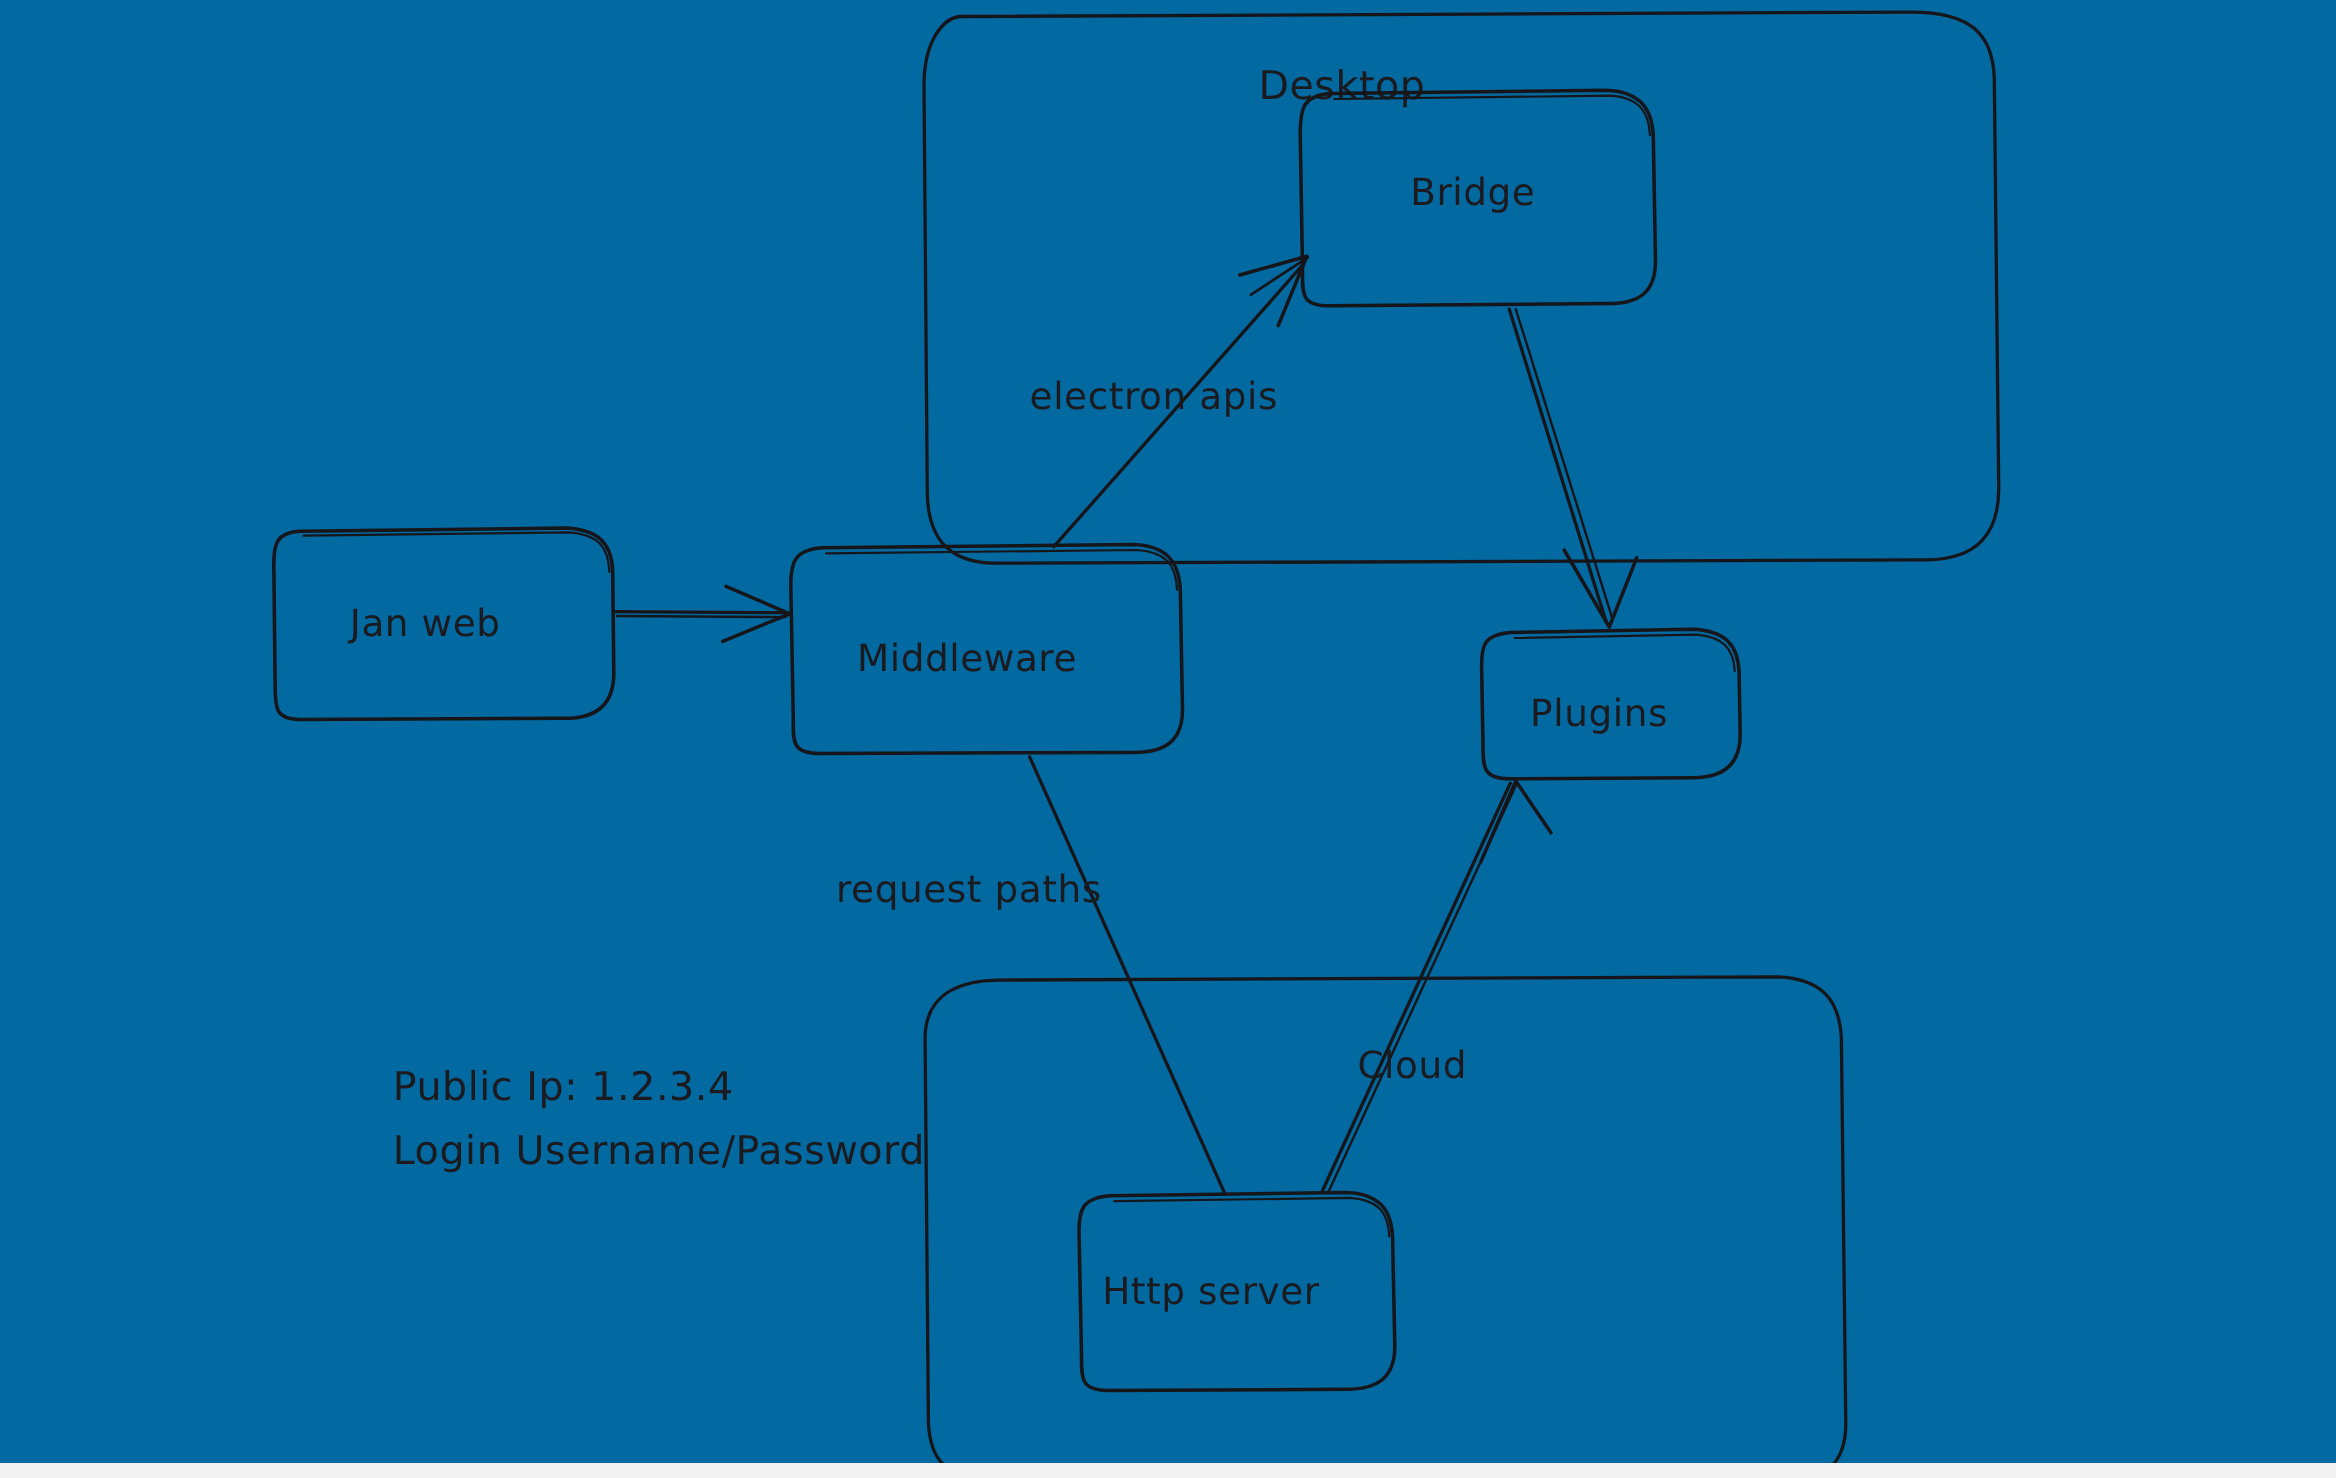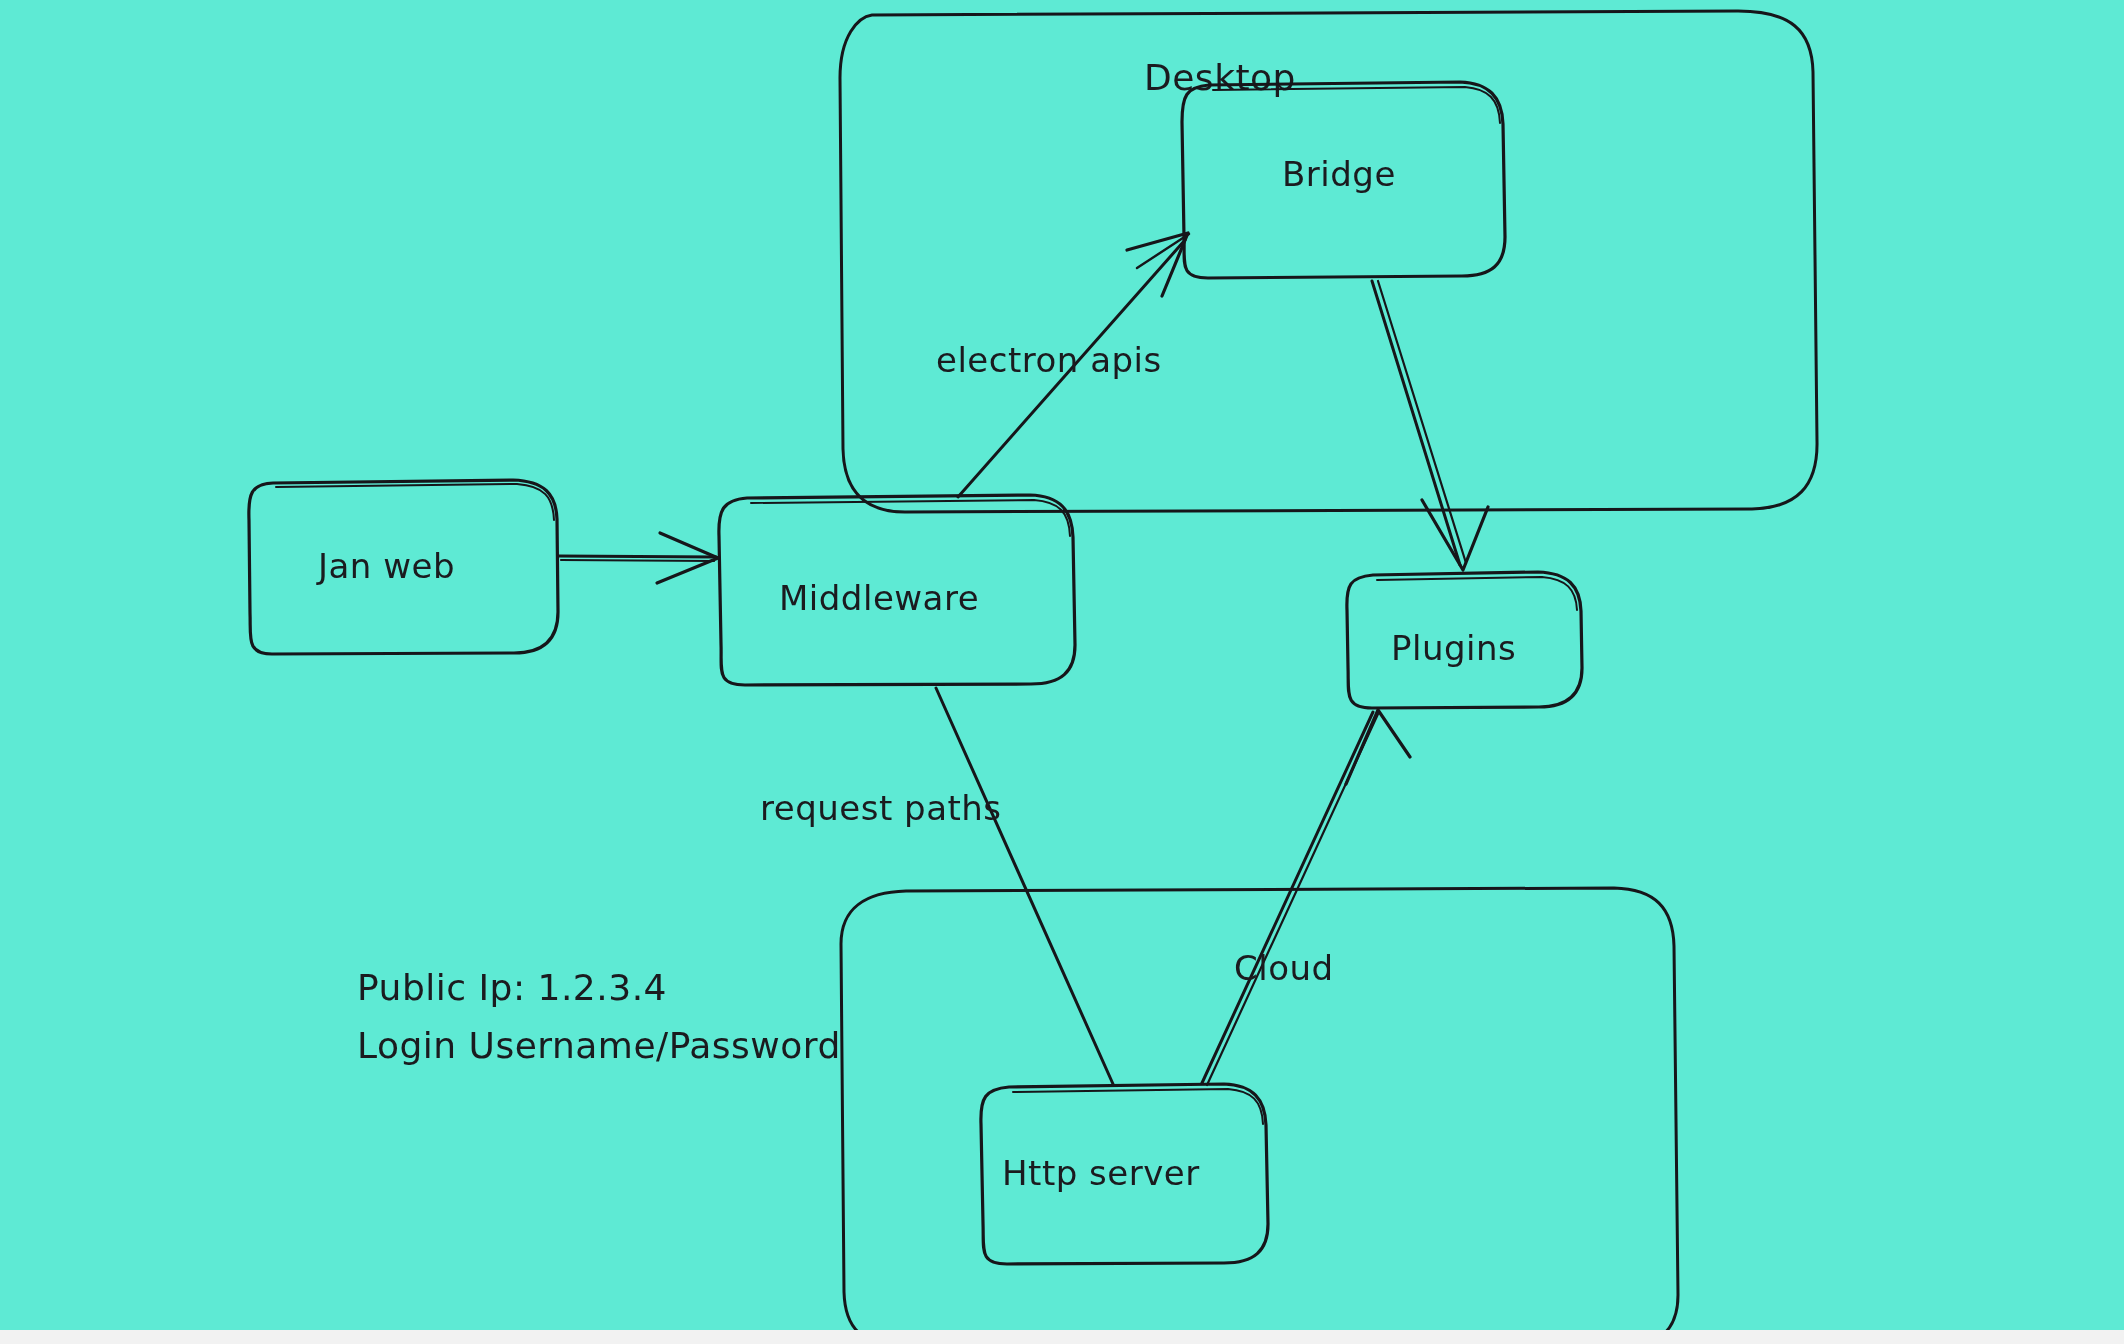--- a/index.html
+++ b/index.html
@@ -5,21 +5,21 @@
 <style>
   html, body {
     margin: 0;
     padding: 0;
     background: #ffffff;
   }
   #stage {
     position: relative;
     width: 2124px;
     height: 1344px;
-    background: #5eead4;
+    background: #0369a1;
     overflow: hidden;
     font-family: "DejaVu Sans", sans-serif;
   }
   #diagram {
     position: absolute;
     inset: 0;
     width: 2124px;
     height: 1344px;
   }
   .sketch-text {

